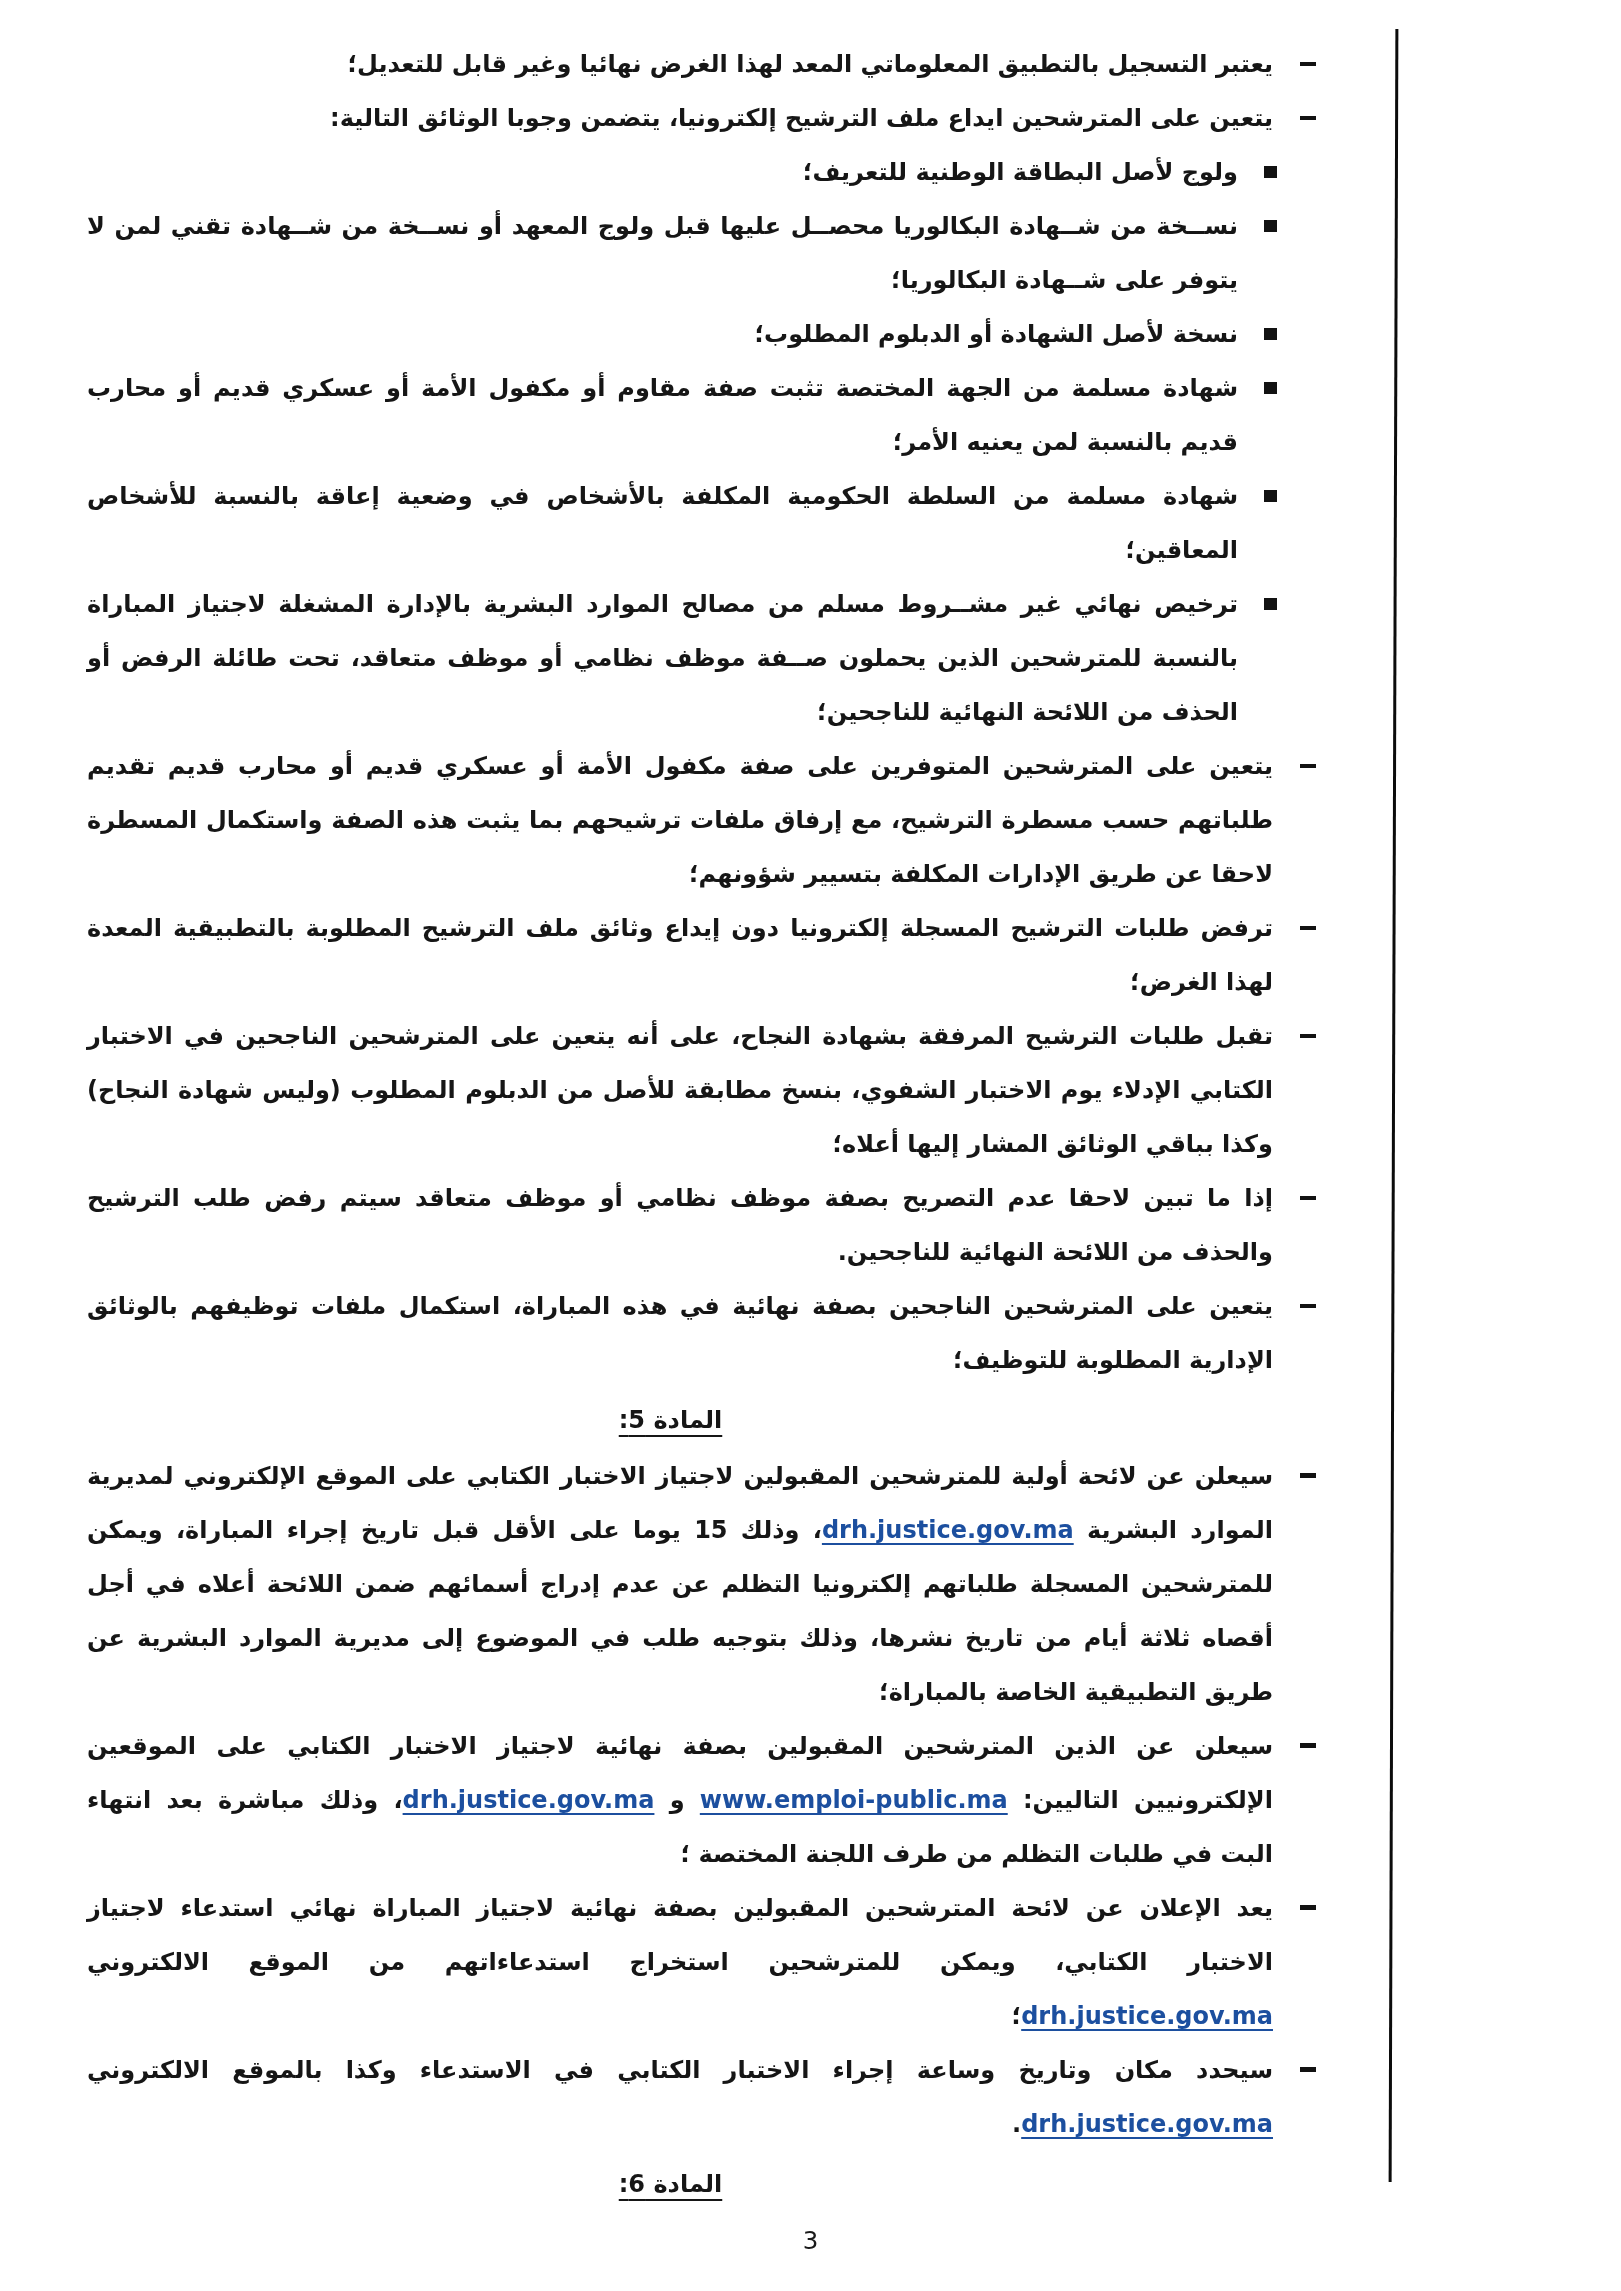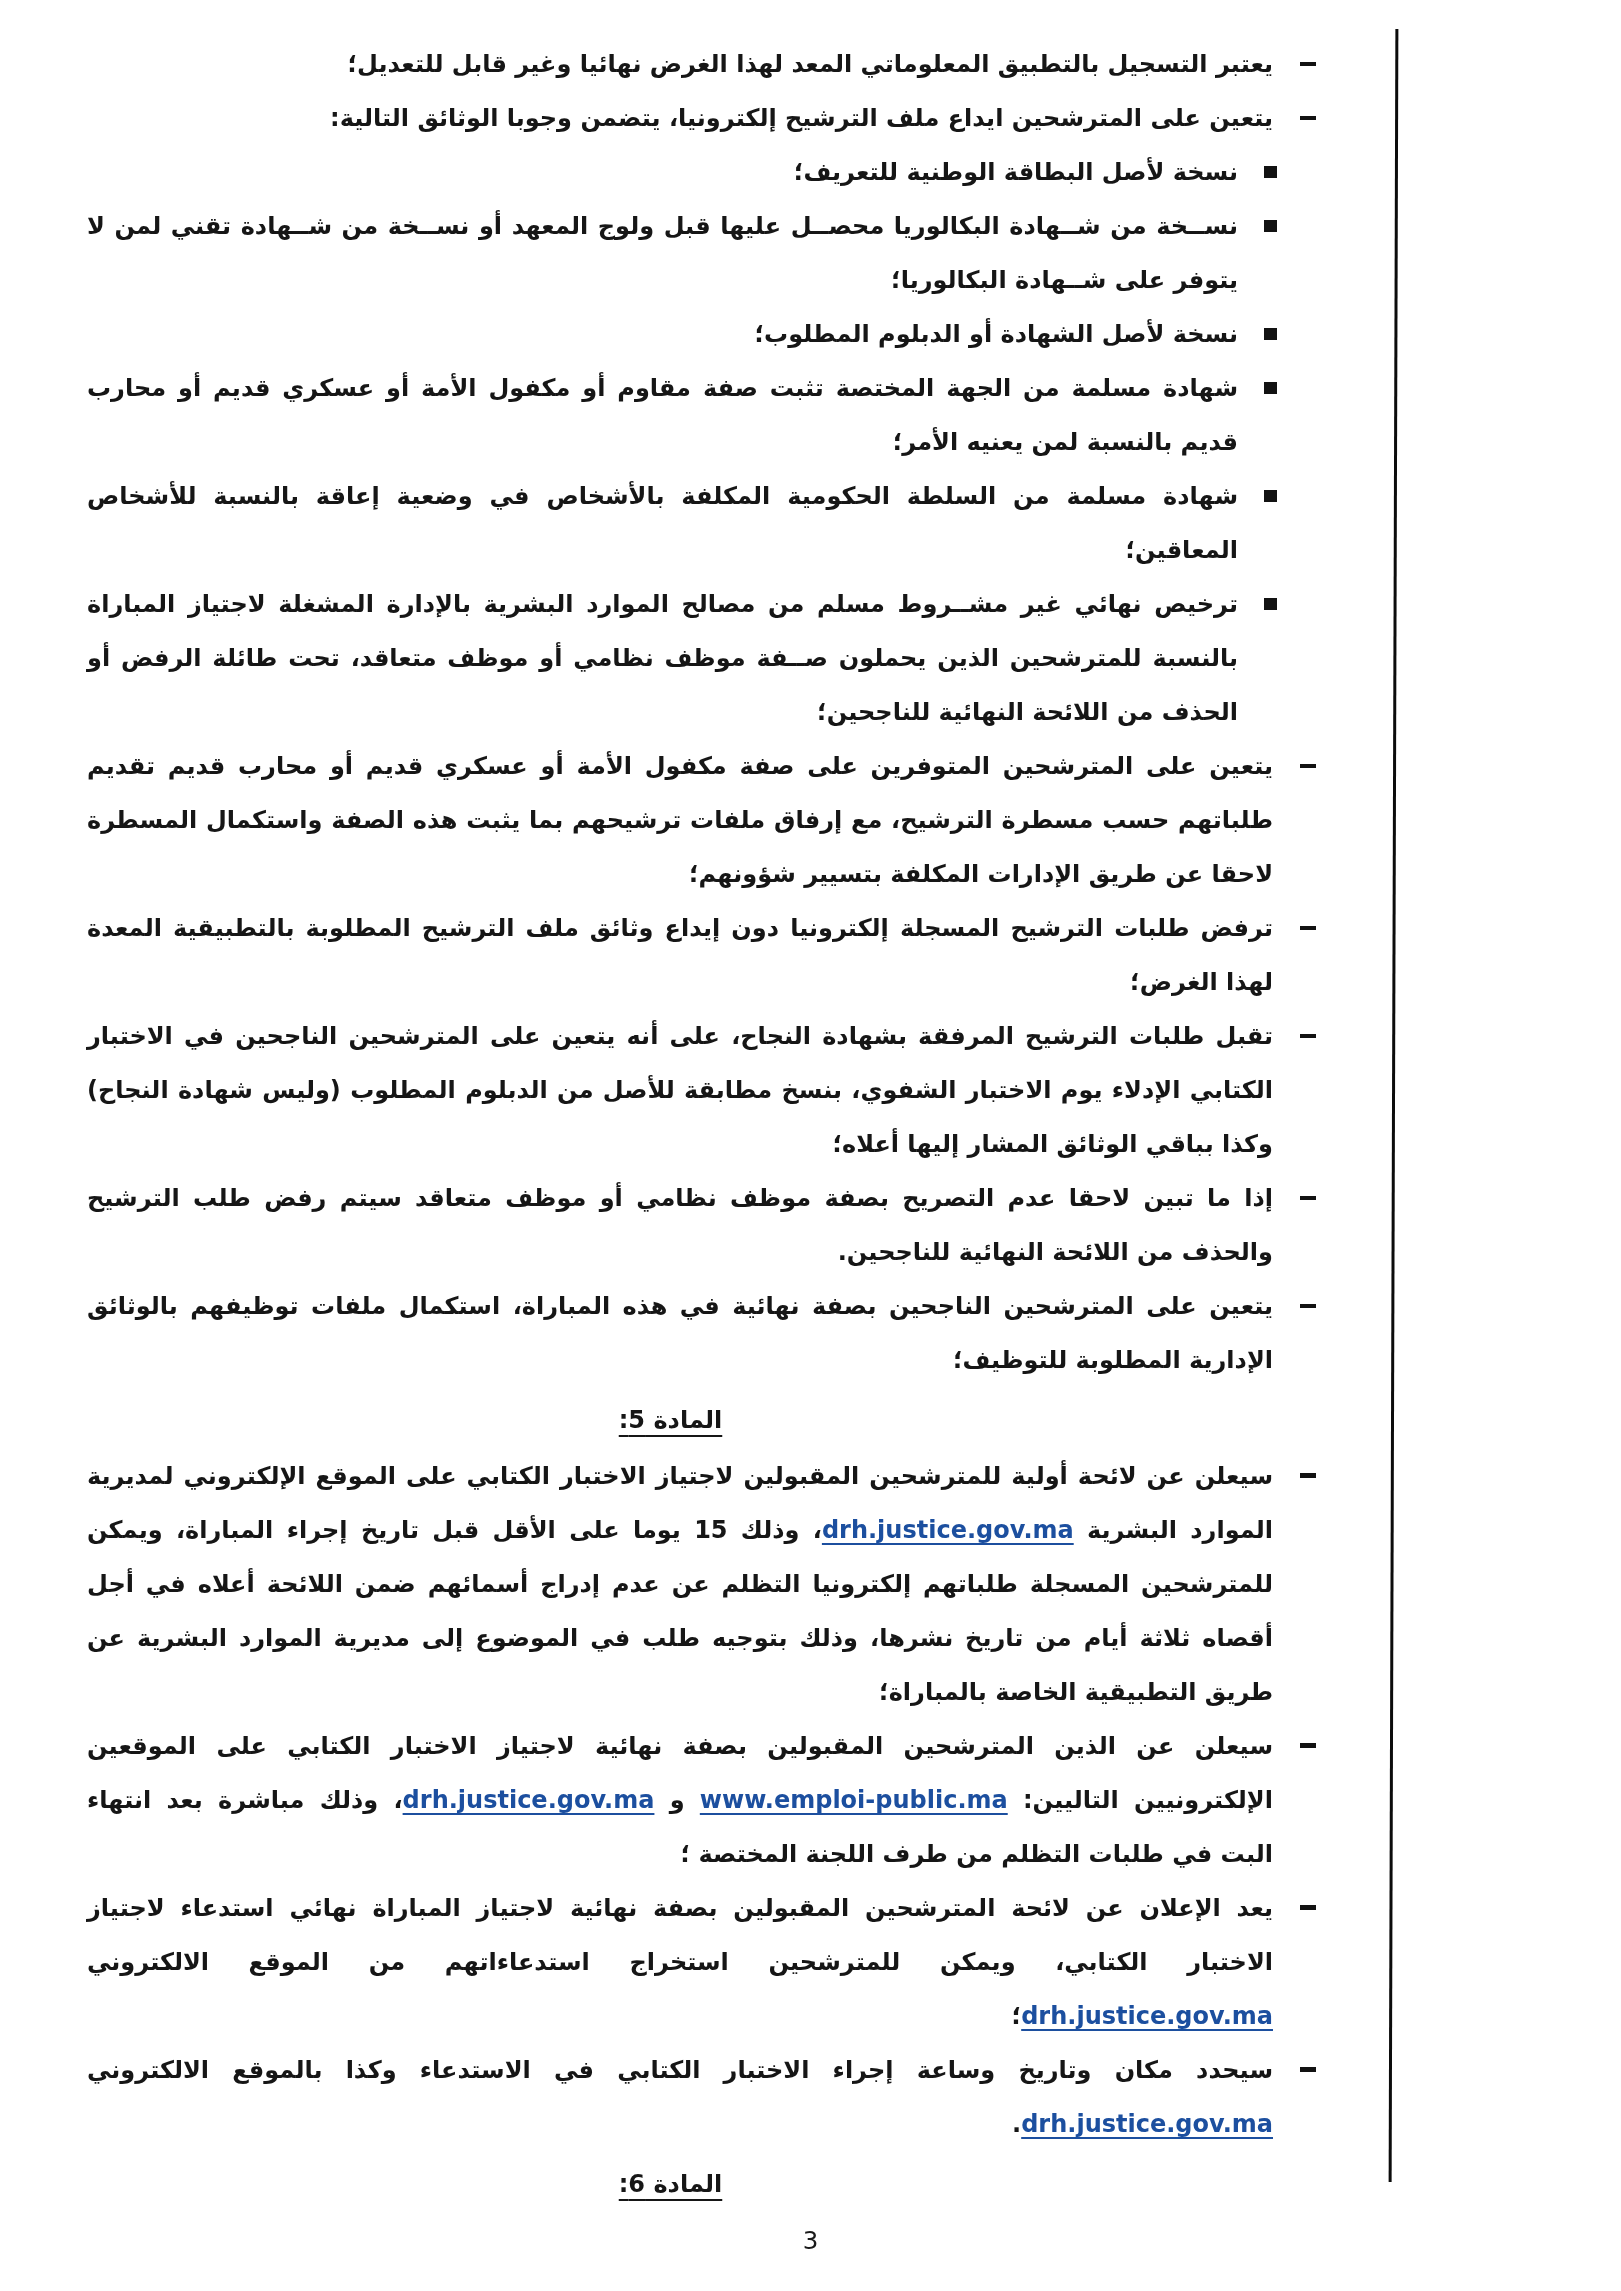--- a/index.html
+++ b/index.html
@@ -74,21 +74,21 @@
       <li class="dash">
         <span class="bullet"></span>
         <span>يعتبر التسجيل بالتطبيق المعلوماتي المعد لهذا الغرض نهائيا وغير قابل للتعديل؛</span>
       </li>
       <li class="dash">
         <span class="bullet"></span>
         <span>يتعين على المترشحين ايداع ملف الترشيح إلكترونيا، يتضمن وجوبا الوثائق التالية:</span>
       </li>
       <li class="sq">
         <span class="bullet"></span>
-        <span>نسخة لأصل البطاقة الوطنية للتعريف؛</span>
+        <span>ولوج لأصل البطاقة الوطنية للتعريف؛</span>
       </li>
       <li class="sq">
         <span class="bullet"></span>
         <span>نســخة من شــهادة البكالوريا محصــل عليها قبل ولوج المعهد أو نســخة من شــهادة تقني لمن لا يتوفر على شــهادة البكالوريا؛</span>
       </li>
       <li class="sq">
         <span class="bullet"></span>
         <span>نسخة لأصل الشهادة أو الدبلوم المطلوب؛</span>
       </li>
       <li class="sq">

